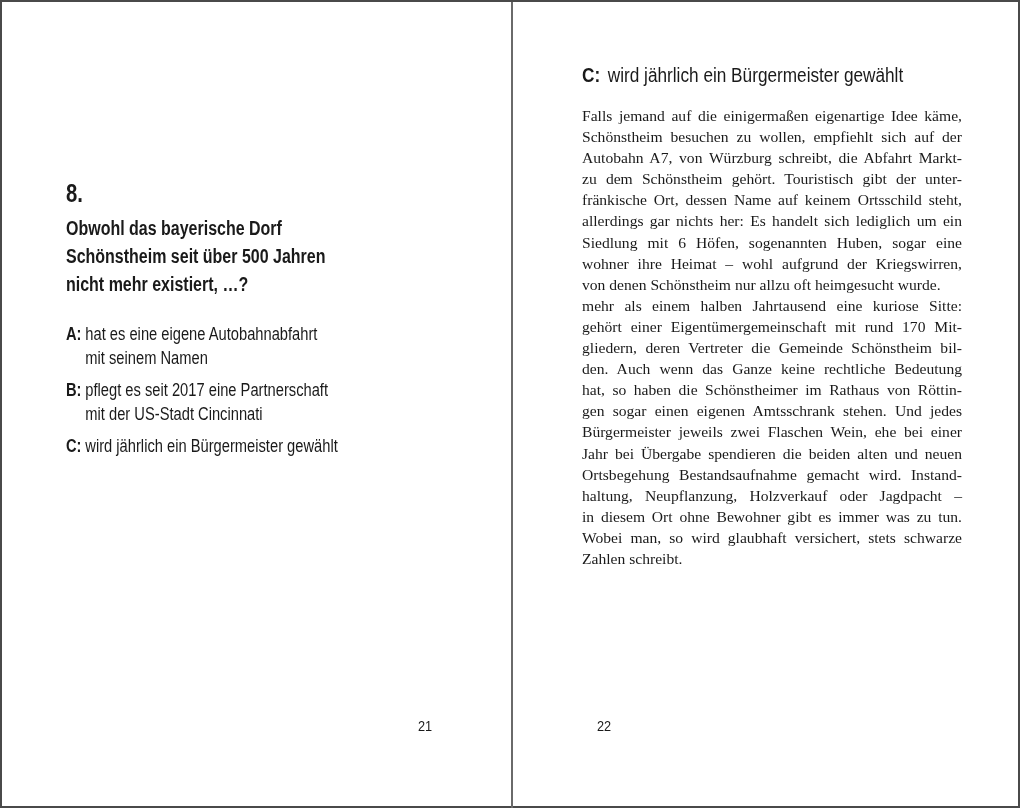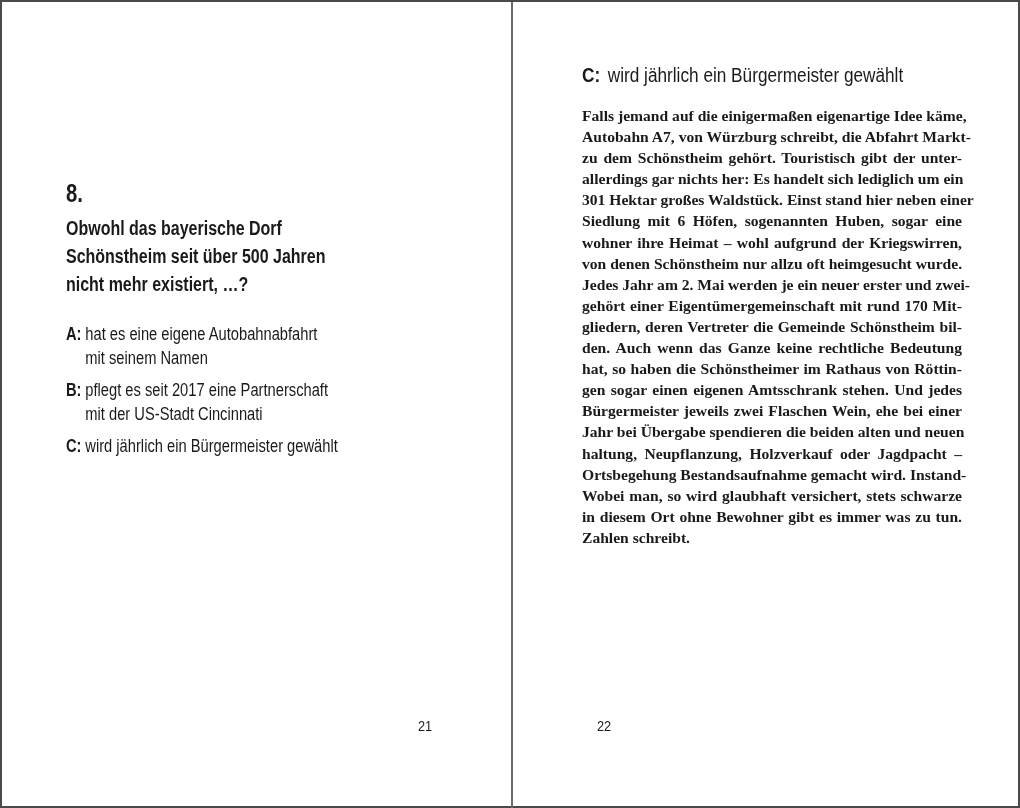--- a/index.html
+++ b/index.html
@@ -38,21 +38,21 @@
     .pn-right { left: 595px; }
 
     .answer-head {
       position: absolute; left: 580px; top: 60px; width: 460px; font-size: 20px; line-height: 26px;
       transform: scaleX(0.86); transform-origin: left top; display: flex;
     }
     .answer-head .letter { font-weight: bold; width: 30px; }
 
     .body-text {
       position: absolute; left: 580px; top: 103px; width: 380px;
-      font-family: "Liberation Serif", serif; font-size: 15.6px; line-height: 21.1px; color: #1a1a1a; font-weight: bold;
+      font-family: "Liberation Serif", serif; font-size: 15.6px; line-height: 21.1px; color: #1a1a1a;
     }
     .line { display: block; white-space: nowrap; text-align: justify; text-align-last: justify; height: 21.1px; }
     .line.last { text-align-last: left; }
     .line.indent { padding-left: 18px; }
   </style>
 </head>
 <body>
 
 <div class="spread">
   <div class="divider"></div>
@@ -92,39 +92,40 @@
   <div class="page page-right"></div>
 
   <div class="answer-head cond">
     <span class="letter">C:</span>
     <span>wird jährlich ein Bürgermeister gewählt</span>
   </div>
 
   <div class="body-text">
     <div>
       <span class="line">Falls jemand auf die einigermaßen eigenartige Idee käme,</span>
+      <span class="line">Schönstheim besuchen zu wollen, empfiehlt sich auf der</span>
       <span class="line">Autobahn A7, von Würzburg schreibt, die Abfahrt Markt-</span>
       <span class="line">zu dem Schönstheim gehört. Touristisch gibt der unter-</span>
+      <span class="line">fränkische Ort, dessen Name auf keinem Ortsschild steht,</span>
       <span class="line">allerdings gar nichts her: Es handelt sich lediglich um ein</span>
-      <span class="line">301 Hektar großes Waldstück. Einst stand hier neben einer</span>
       <span class="line">Siedlung mit 6 Höfen, sogenannten Huben, sogar eine</span>
       <span class="line">wohner ihre Heimat – wohl aufgrund der Kriegswirren,</span>
       <span class="line last">von denen Schönstheim nur allzu oft heimgesucht wurde.</span>
     </div>
     <div>
-      <span class="line">Jedes Jahr am 2. Mai werden je ein neuer erster und zwei-</span>
+      <span class="line">mehr als einem halben Jahrtausend eine kuriose Sitte:</span>
       <span class="line">gehört einer Eigentümergemeinschaft mit rund 170 Mit-</span>
       <span class="line">gliedern, deren Vertreter die Gemeinde Schönstheim bil-</span>
       <span class="line">den. Auch wenn das Ganze keine rechtliche Bedeutung</span>
       <span class="line">hat, so haben die Schönstheimer im Rathaus von Röttin-</span>
       <span class="line">gen sogar einen eigenen Amtsschrank stehen. Und jedes</span>
       <span class="line">Bürgermeister jeweils zwei Flaschen Wein, ehe bei einer</span>
       <span class="line">Jahr bei Übergabe spendieren die beiden alten und neuen</span>
+      <span class="line">Ortsbegehung Bestandsaufnahme gemacht wird. Instand-</span>
       <span class="line">haltung, Neupflanzung, Holzverkauf oder Jagdpacht –</span>
-      <span class="line">Ortsbegehung Bestandsaufnahme gemacht wird. Instand-</span>
+      <span class="line">in diesem Ort ohne Bewohner gibt es immer was zu tun.</span>
       <span class="line">Wobei man, so wird glaubhaft versichert, stets schwarze</span>
-      <span class="line">in diesem Ort ohne Bewohner gibt es immer was zu tun.</span>
       <span class="line last">Zahlen schreibt.</span>
     </div>
   </div>
 
   <div class="page-num pn-right cond">22</div>
 </div>
 
 </body></html>

